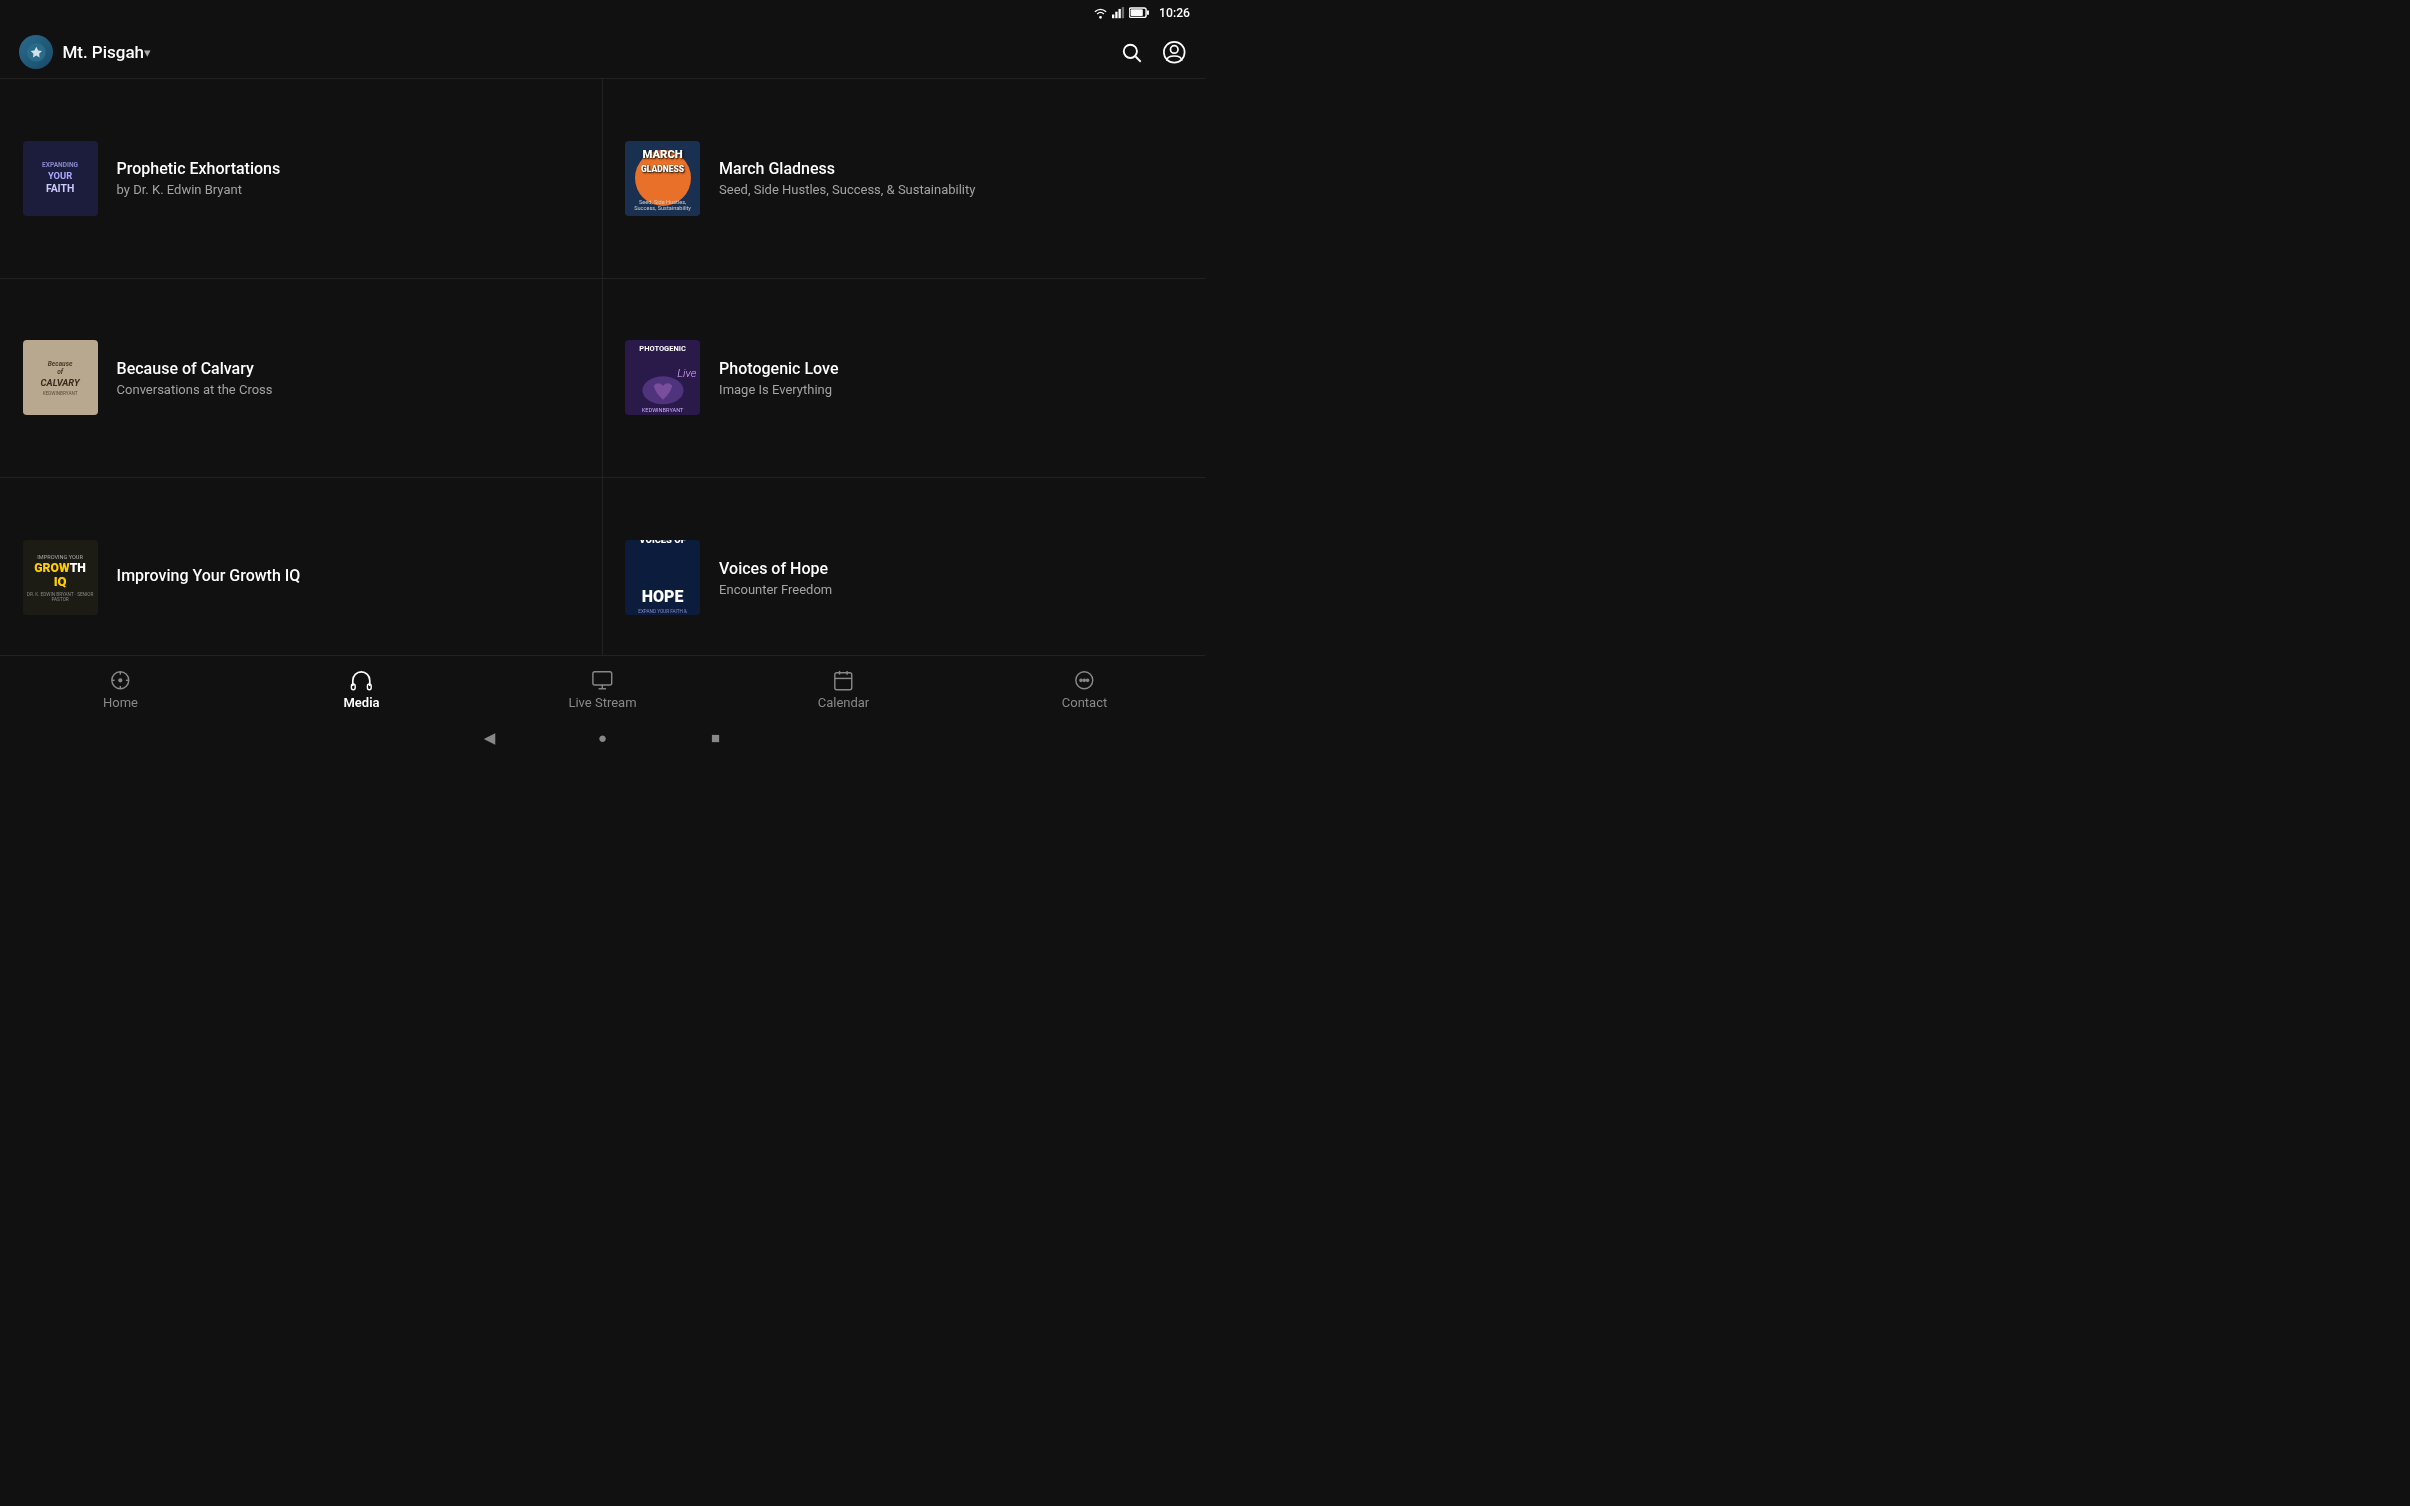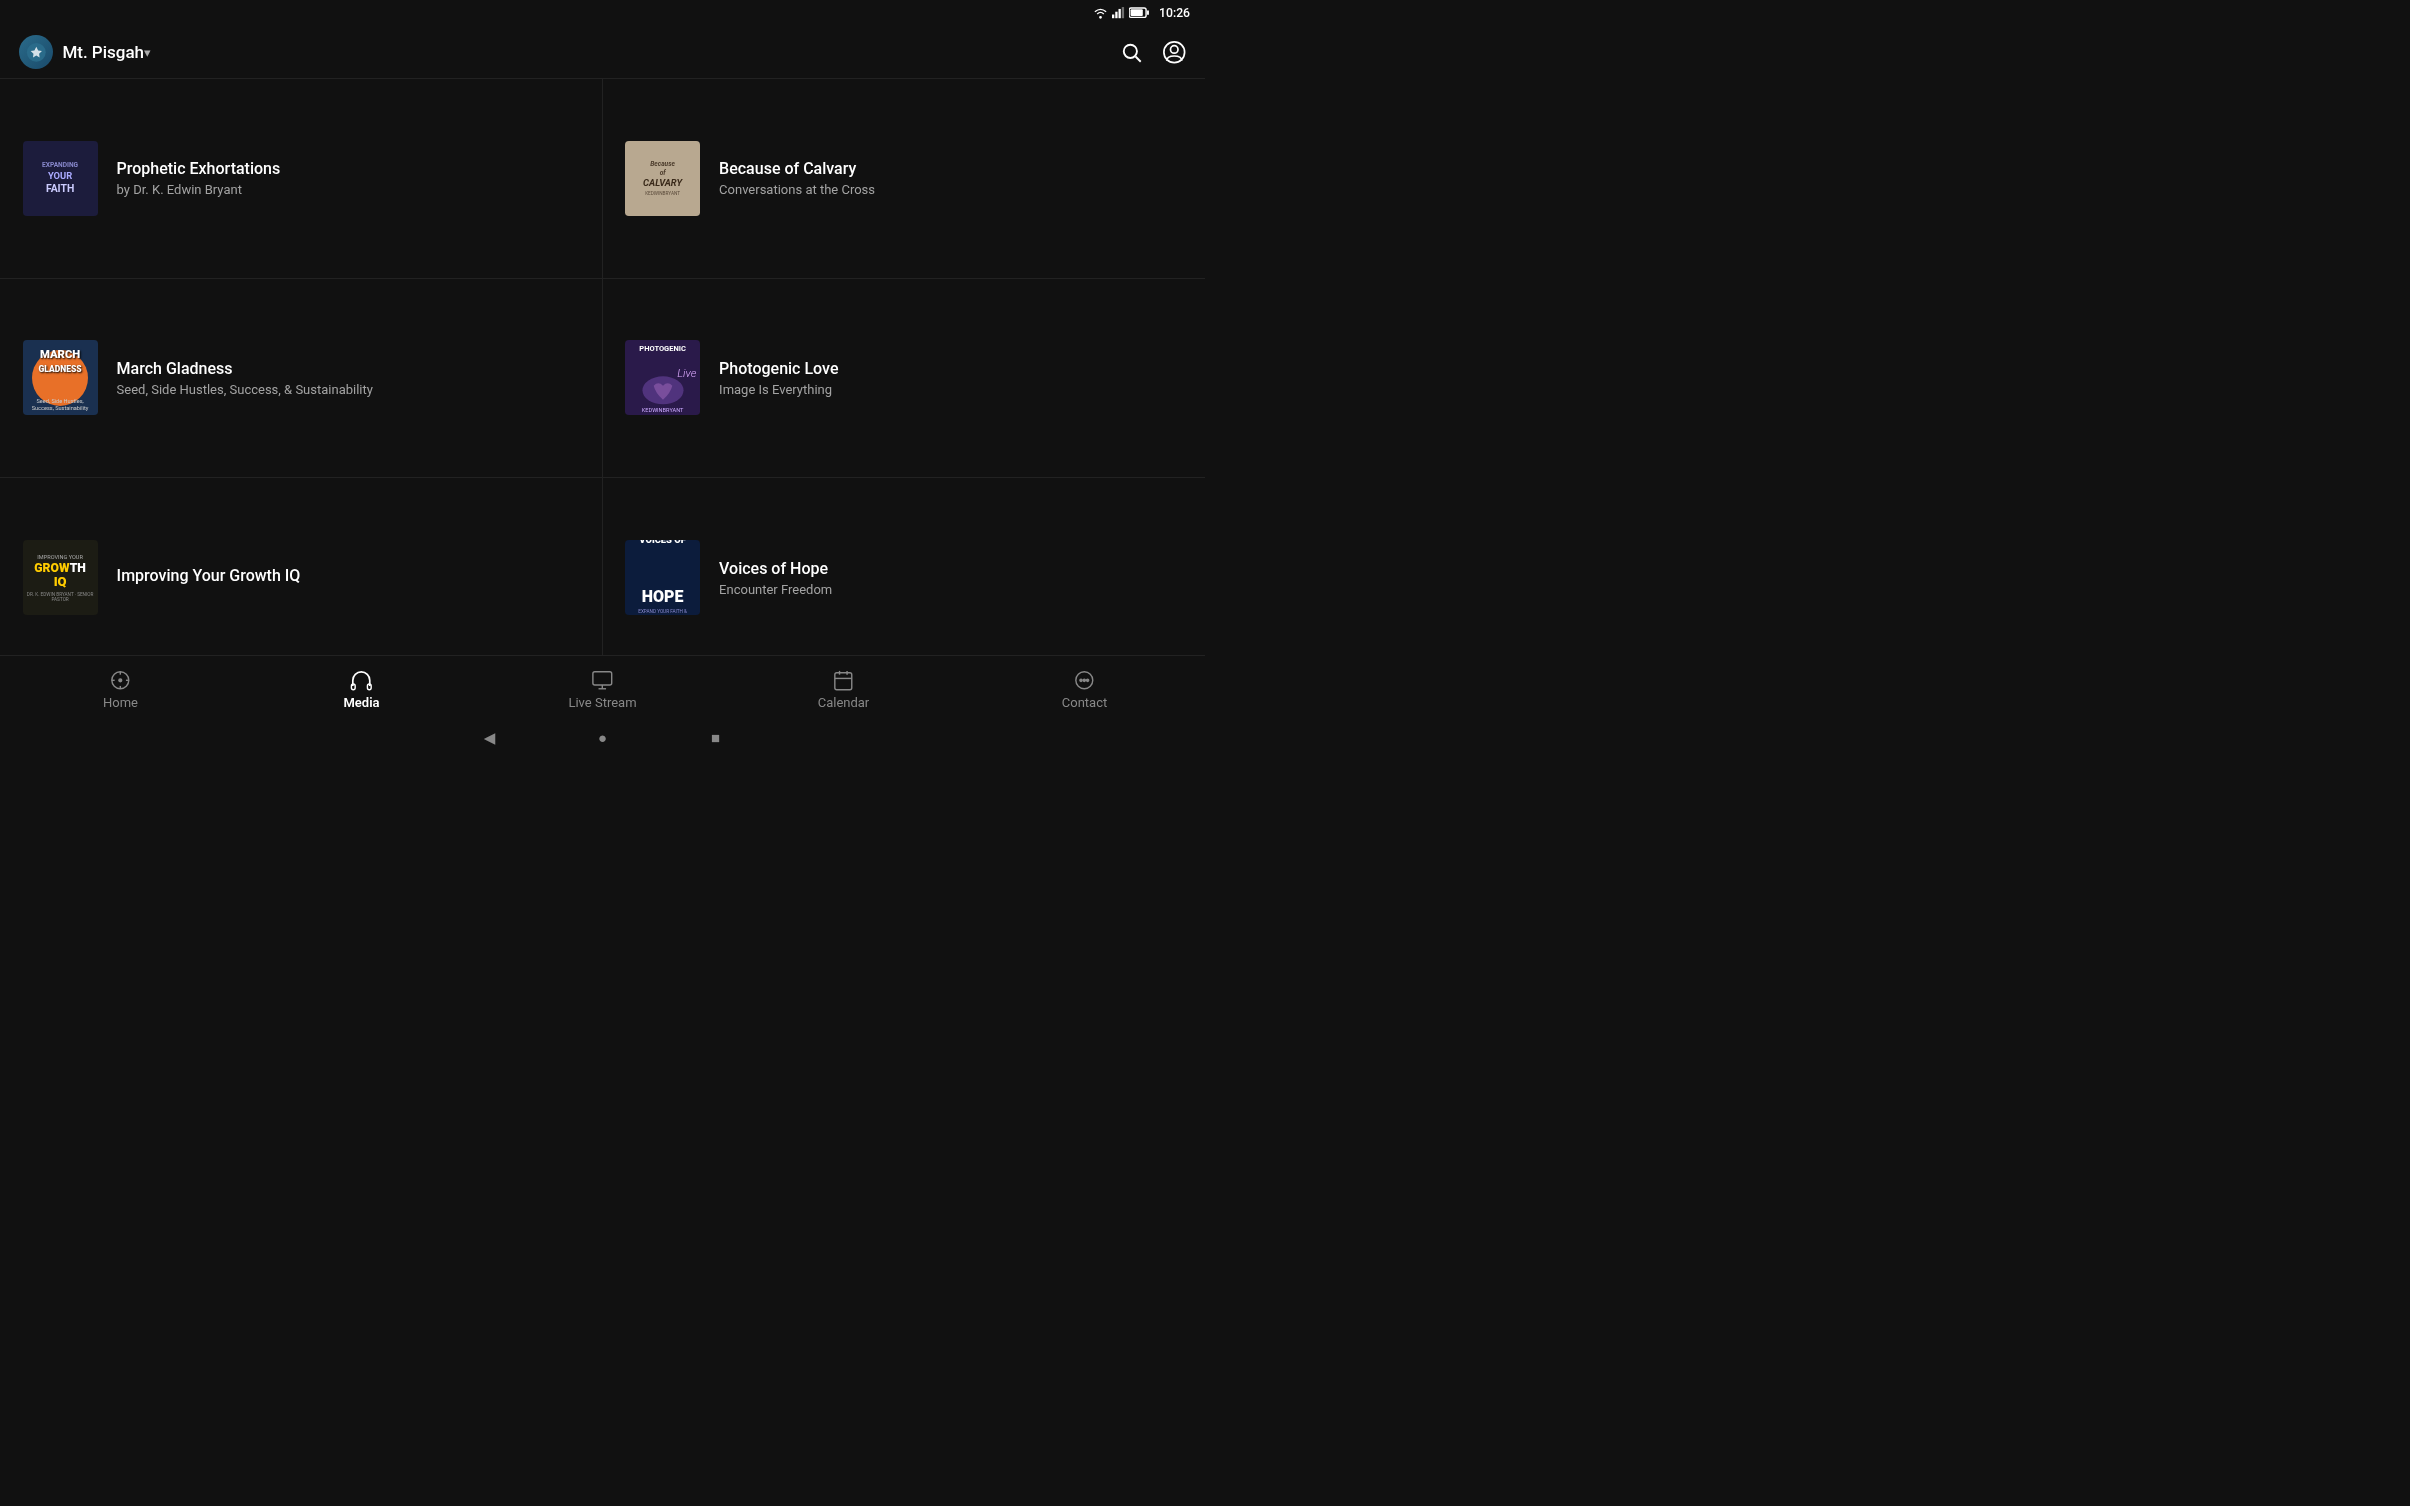--- a/index.html
+++ b/index.html
@@ -360,42 +360,42 @@
       </div>
     </div>
     <div class="series-info">
       <div class="series-title">Prophetic Exhortations</div>
       <div class="series-subtitle">by Dr. K. Edwin Bryant</div>
     </div>
   </div>
 
   <div class="series-item">
     <div class="series-thumbnail">
-      <div class="thumb-calvary">
-        <div style="font-size:6.6px; color:#4a3a2a; font-weight:bold; text-align:center; line-height:1.3; font-style:italic;">Because<br>of<br><span style="font-size:9.4px; color:#3a2a1a;">CALVARY</span></div>
-        <div style="font-size:4.7px; color:#5a4a3a; margin-top:1.9px; text-align:center;">KEDWINBRYANT</div>
-      </div>
-    </div>
-    <div class="series-info">
-      <div class="series-title">Because of Calvary</div>
-      <div class="series-subtitle">Conversations at the Cross</div>
-    </div>
-  </div>
-
-  <div class="series-item">
-    <div class="series-thumbnail">
       <div class="thumb-march">
         <div class="circle"></div>
         <div class="text-overlay" style="top: 7.5px; font-size:11.3px; font-weight:900; color:#fff; z-index:3; text-shadow:0.9px 0.9px 1.9px #000;">MARCH<br><span style="font-size:8.5px;">GLADNESS</span></div>
         <div style="position:absolute; bottom:3.8px; font-size:5.6px; color:#cccccc; z-index:3; text-align:center; line-height:1.2;">Seed, Side Hustles,<br>Success, Sustainability</div>
       </div>
     </div>
     <div class="series-info">
       <div class="series-title">March Gladness</div>
       <div class="series-subtitle">Seed, Side Hustles, Success, &amp; Sustainability</div>
+    </div>
+  </div>
+
+  <div class="series-item">
+    <div class="series-thumbnail">
+      <div class="thumb-calvary">
+        <div style="font-size:6.6px; color:#4a3a2a; font-weight:bold; text-align:center; line-height:1.3; font-style:italic;">Because<br>of<br><span style="font-size:9.4px; color:#3a2a1a;">CALVARY</span></div>
+        <div style="font-size:4.7px; color:#5a4a3a; margin-top:1.9px; text-align:center;">KEDWINBRYANT</div>
+      </div>
+    </div>
+    <div class="series-info">
+      <div class="series-title">Because of Calvary</div>
+      <div class="series-subtitle">Conversations at the Cross</div>
     </div>
   </div>
 
   <div class="series-item">
     <div class="series-thumbnail">
       <div class="thumb-photogenic">
         <div style="position:absolute; top:3.8px; left:0; right:0; text-align:center; font-size:7.5px; font-weight:bold; color:#ffffff; z-index:2;">PHOTOGENIC</div>
         <div style="position:absolute; top:27px; right:3.8px; font-size:11.3px; font-style:italic; color:#ddaaff; z-index:2; font-weight:300;">Live</div>
 
         <div style="position:absolute; top:21px; left:0; right:0; bottom:0; display:flex; align-items:center; justify-content:center;">

